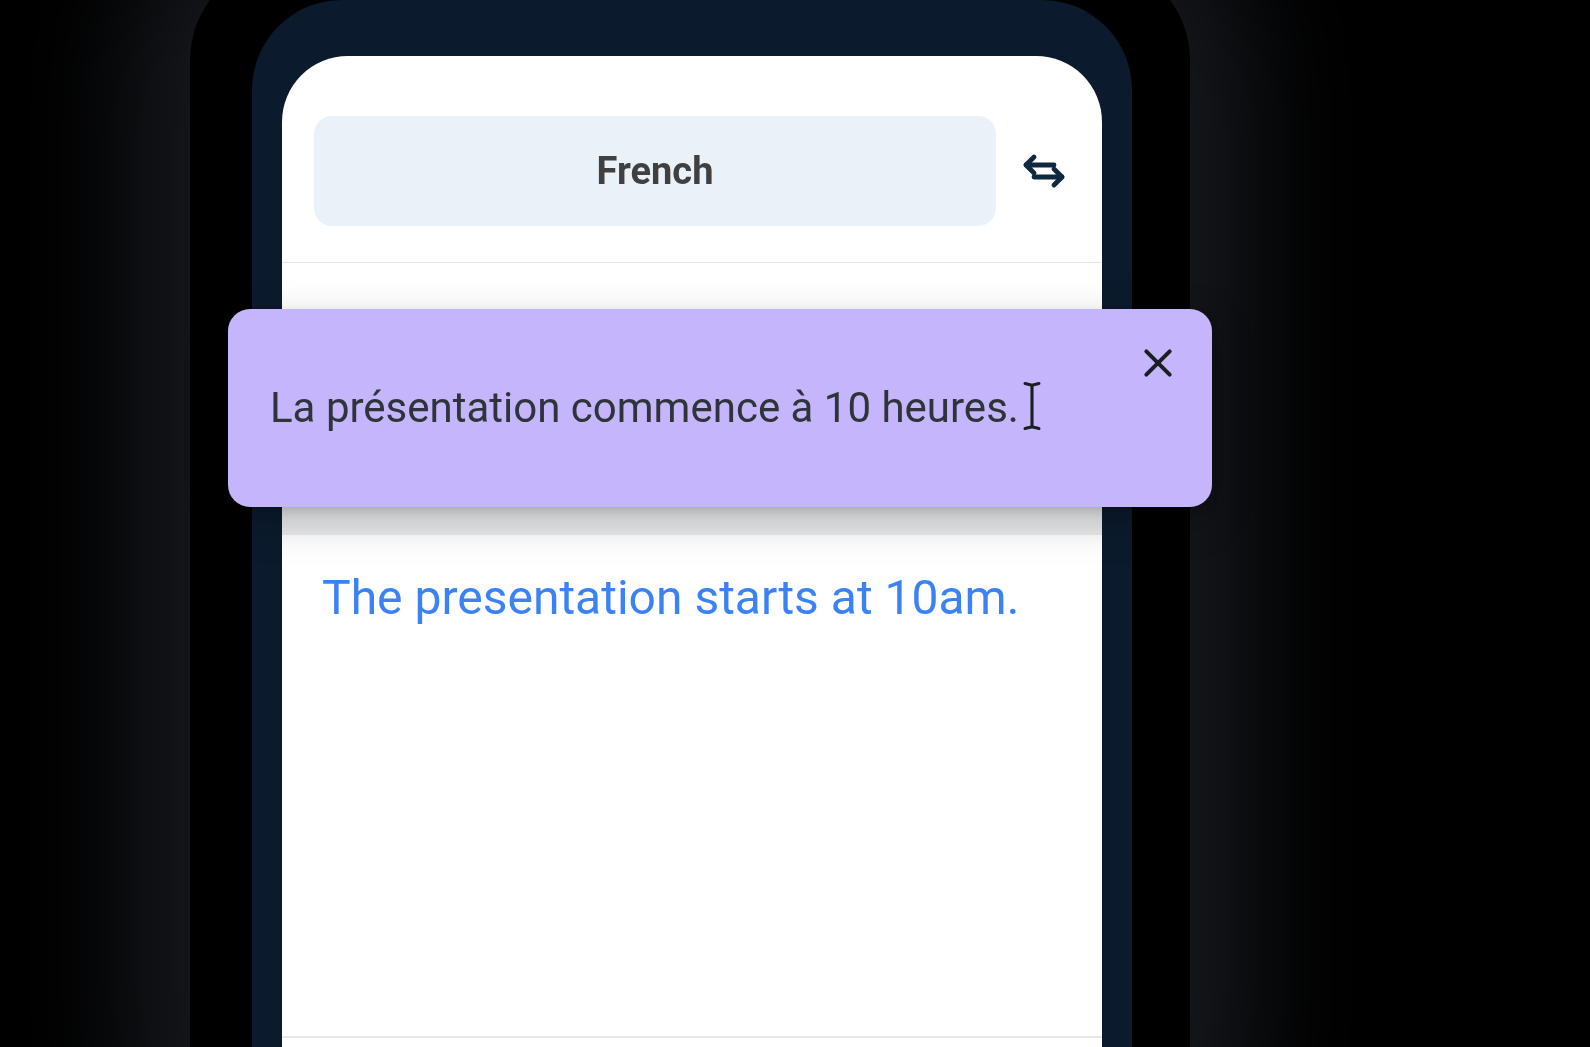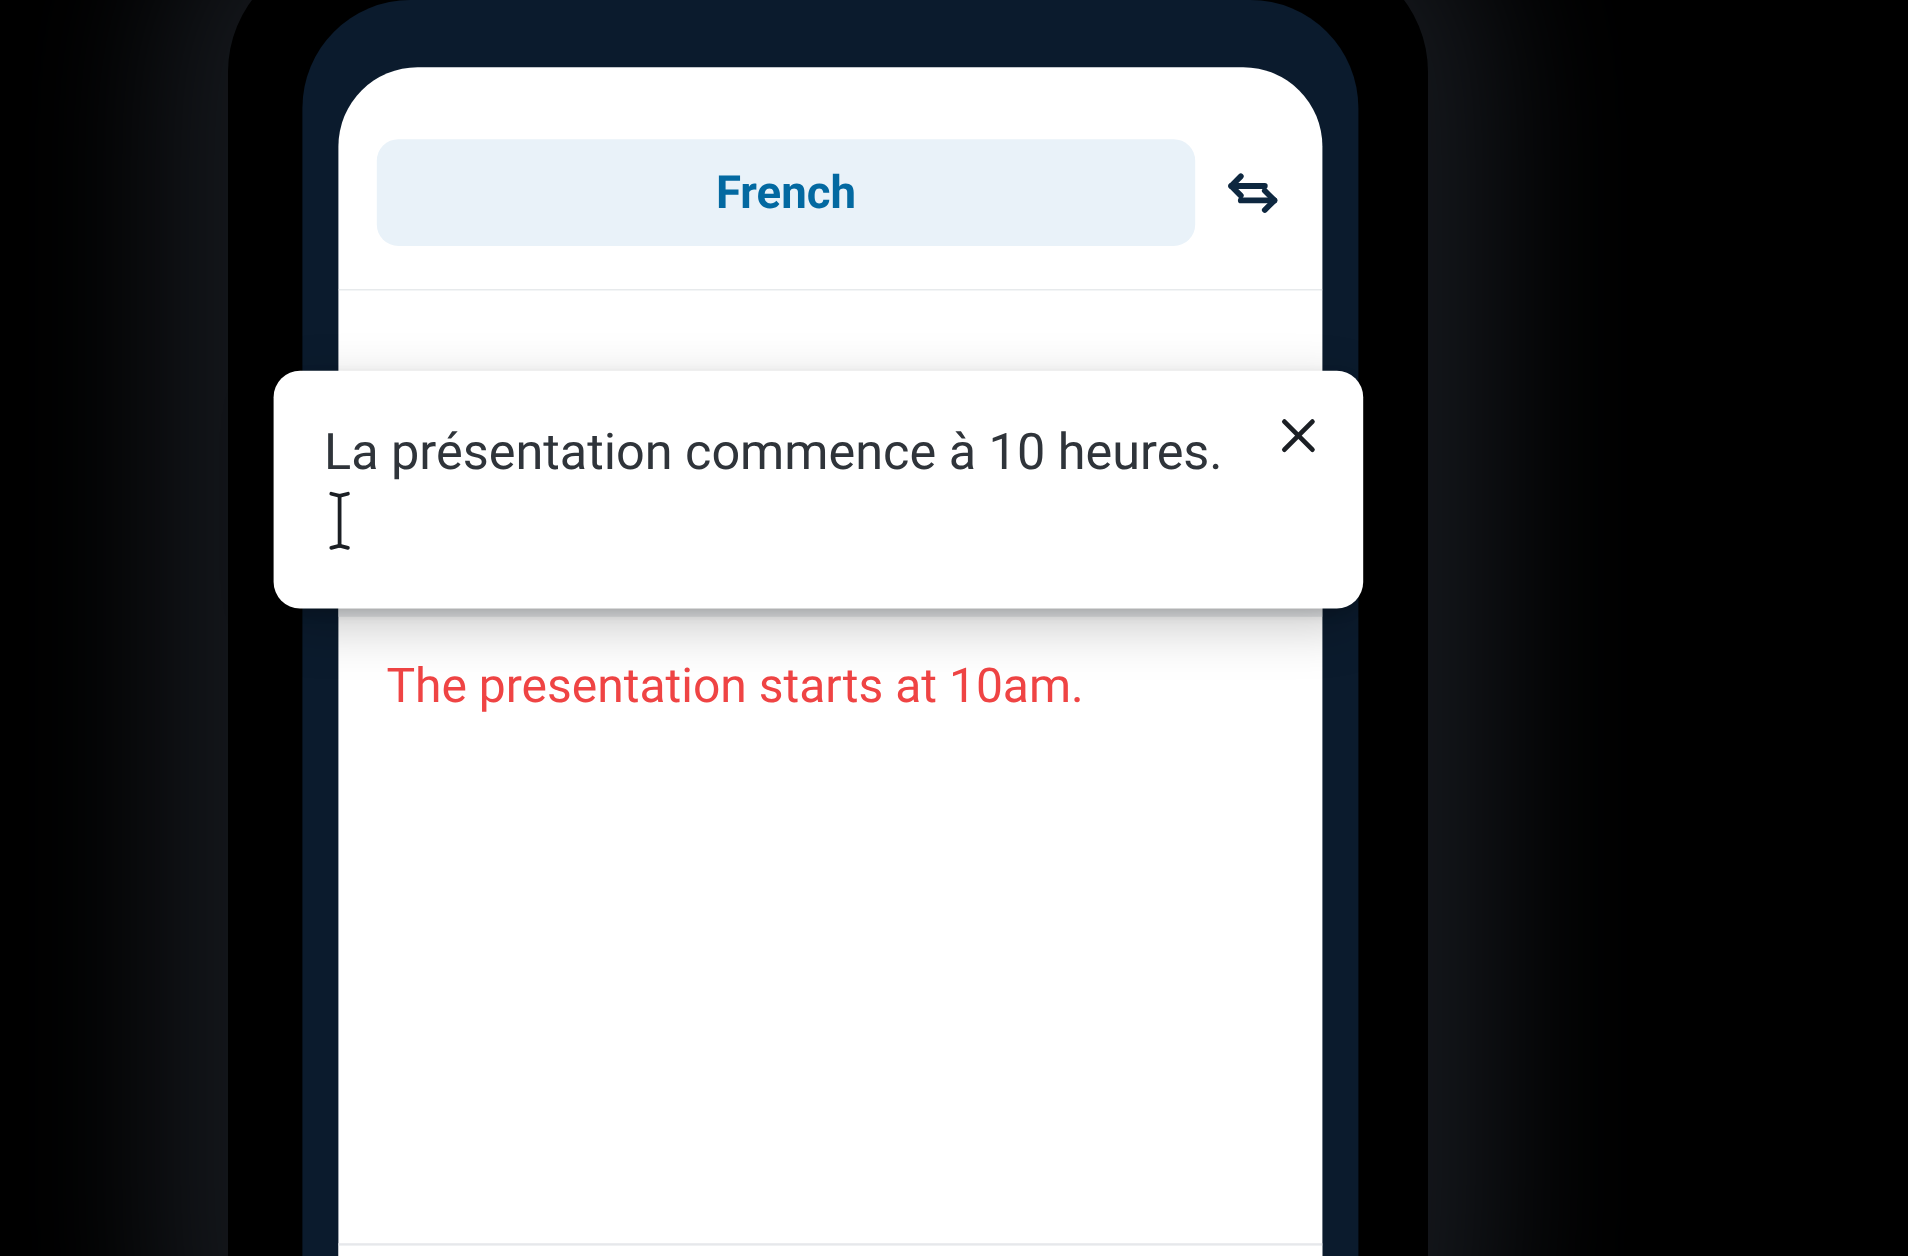--- a/index.html
+++ b/index.html
@@ -48,29 +48,29 @@
   .lang-bar {
     display: flex;
     align-items: center;
     justify-content: center;
     gap: 22px;
     padding: 60px 32px 36px 32px;
   }
 
   .lang-pill {
     flex: 1;
-    height: 89px;
+    height: 110px;
     background: #e9f2f9;
     border-radius: 18px;
     display: flex;
     align-items: center;
     justify-content: center;
     font-size: 38px;
     font-weight: 700;
-    color: #0369a1;
+    color: #404040;
     cursor: pointer;
   }
 
   .swap-btn {
     width: 52px;
     height: 52px;
     display: flex;
     align-items: center;
     justify-content: center;
     cursor: pointer;
@@ -84,22 +84,22 @@
 
   .input-card-placeholder {
     height: 238px; 
   }
 
   .translation-area {
     padding: 34px 40px 80px 40px;
   }
 
   .translation-text {
-    font-size: 40px;
-    color: #ef4444;
+    font-size: 48px;
+    color: #3b82f6;
     font-weight: 400;
   }
 
   .toolbar {
     position: absolute;
     left: 0;
     right: 0;
     bottom: 0;
     height: 120px;
     border-top: 2px solid #e6e8eb;
@@ -108,23 +108,23 @@
     padding: 0 40px;
     background: #fff;
   }
   .toolbar .spacer { flex: 1; }
 
   
   .input-card {
     position: absolute;
     left: 228px;
     top: 309px;
-    width: 908px;
+    width: 984px;
     height: 198px;
-    background: #ffffff;
+    background: #c4b5fd;
     border-radius: 22px;
     box-shadow: 0 14px 44px rgba(0,0,0,0.22), 0 4px 10px rgba(0,0,0,0.12);
     z-index: 5;
     padding: 30px 100px 30px 42px;
     display: flex;
     align-items: center;
   }
   .input-text {
     font-size: 42px;
     line-height: 1.4;

